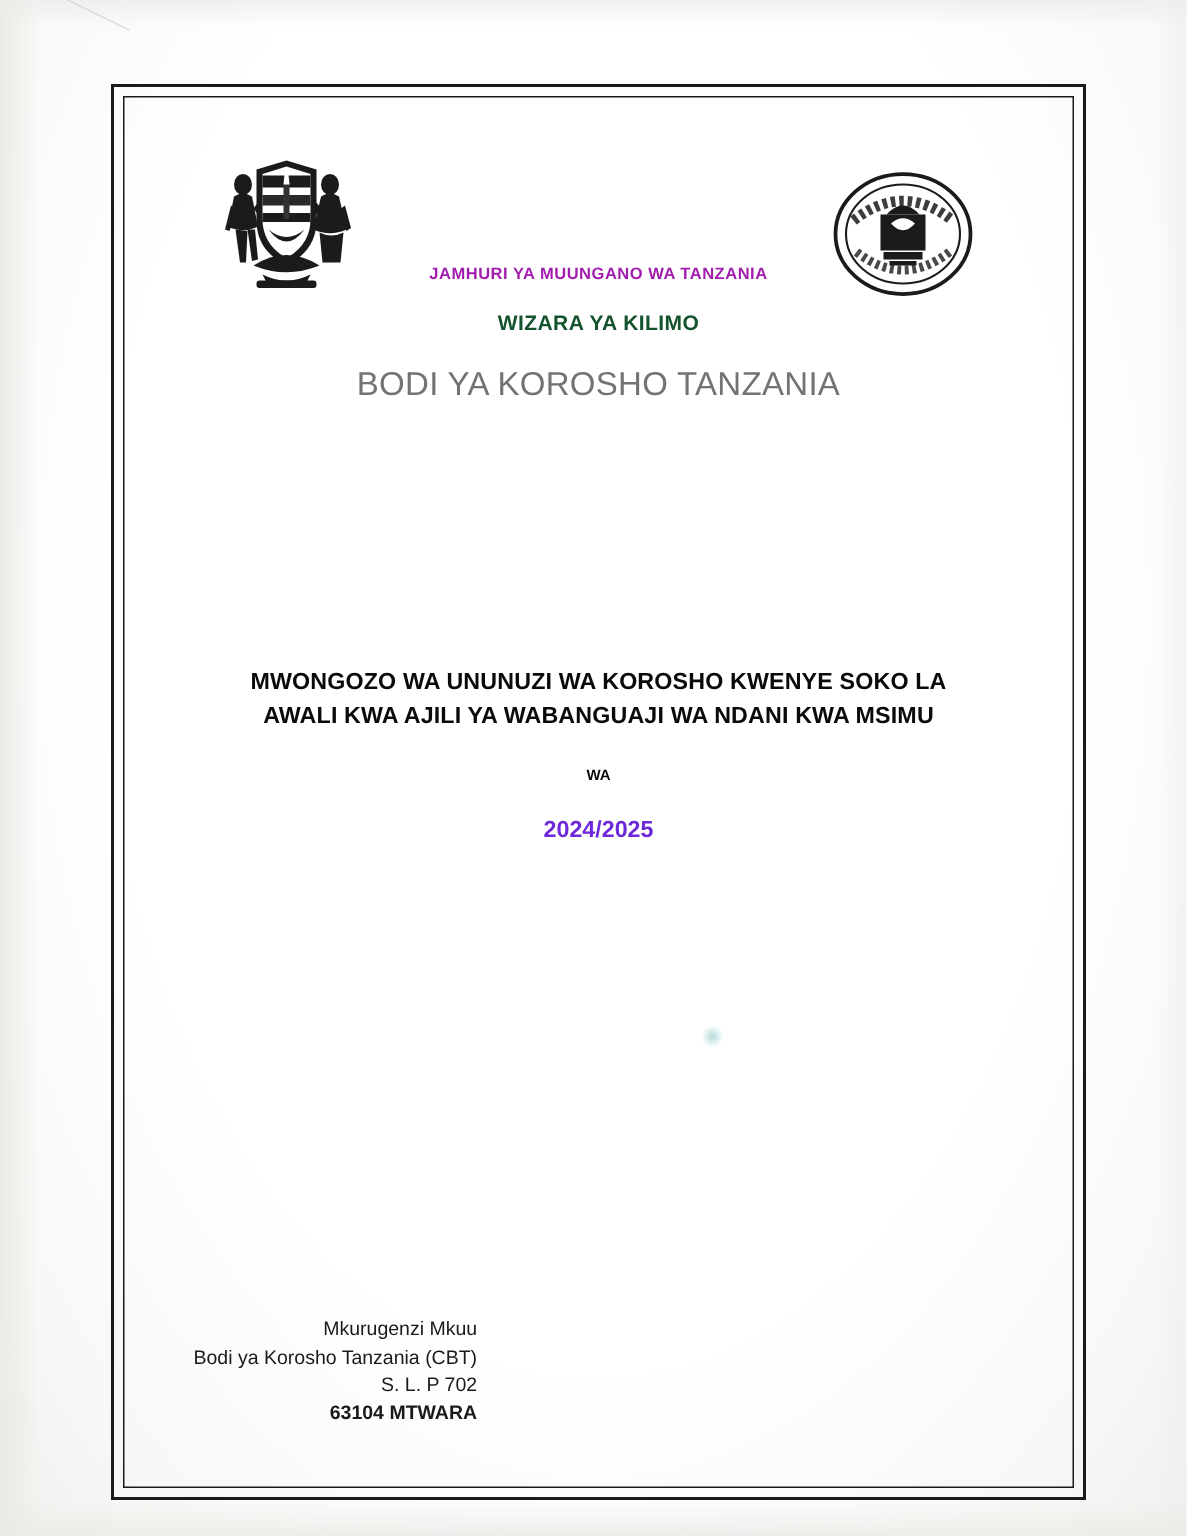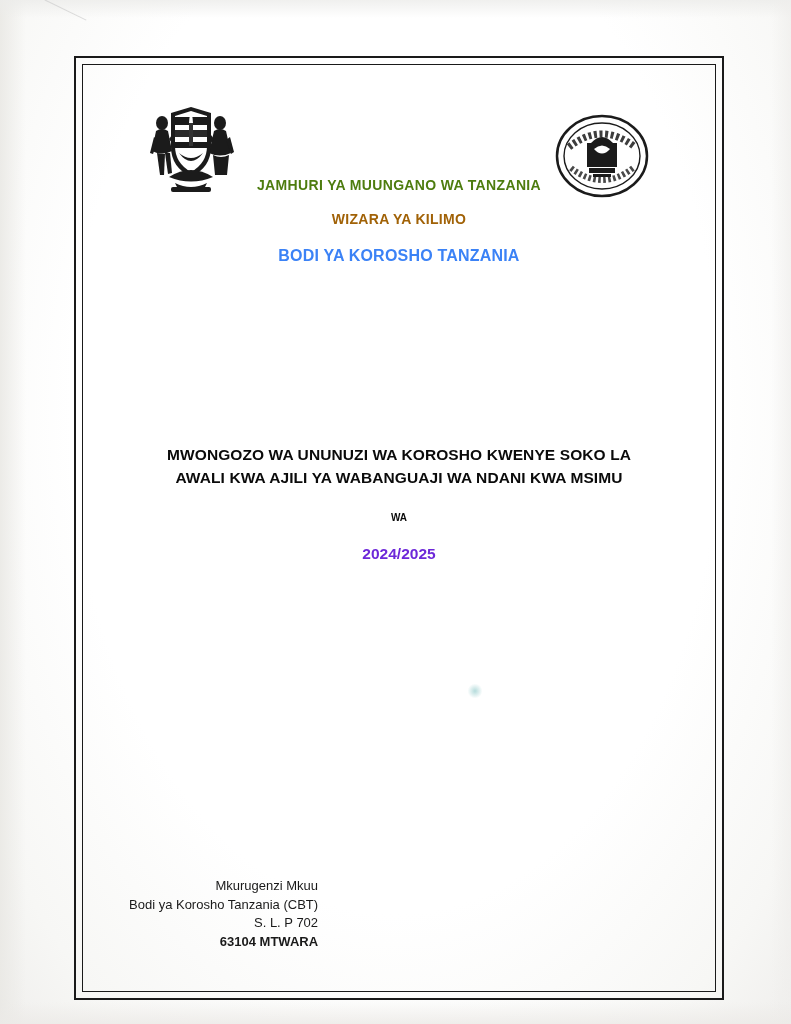--- a/index.html
+++ b/index.html
@@ -112,38 +112,38 @@
 
   
   .heading-block {
     position: absolute;
     top: 112px;
     left: 0;
     width: 100%;
     text-align: center;
   }
   .line-country {
-    font-size: 14px;
+    font-size: 11px;
     font-weight: 700;
     letter-spacing: .35px;
-    color: #4d7c0f;
+    color: #a21caf;
     margin: 0 0 18px 0;
   }
   .line-ministry {
     font-size: 14px;
     font-weight: 700;
     letter-spacing: .3px;
-    color: #a16207;
+    color: #14532d;
     margin: 0 0 20px 0;
   }
   .line-board {
-    font-size: 16px;
-    font-weight: 700;
+    font-size: 22px;
+    font-weight: 400;
     letter-spacing: .2px;
-    color: #3b82f6;
+    color: #737373;
     margin: 0;
   }
 
   
   .title-block {
     position: absolute;
     top: 378px;
     left: 52px;
     right: 52px;
     text-align: center;

